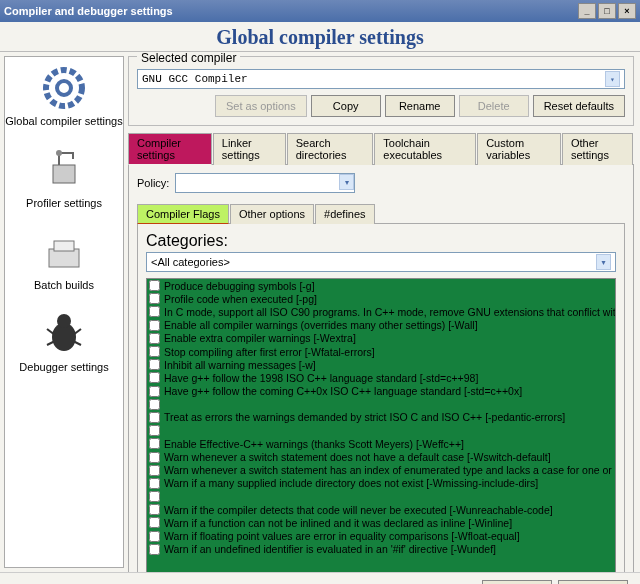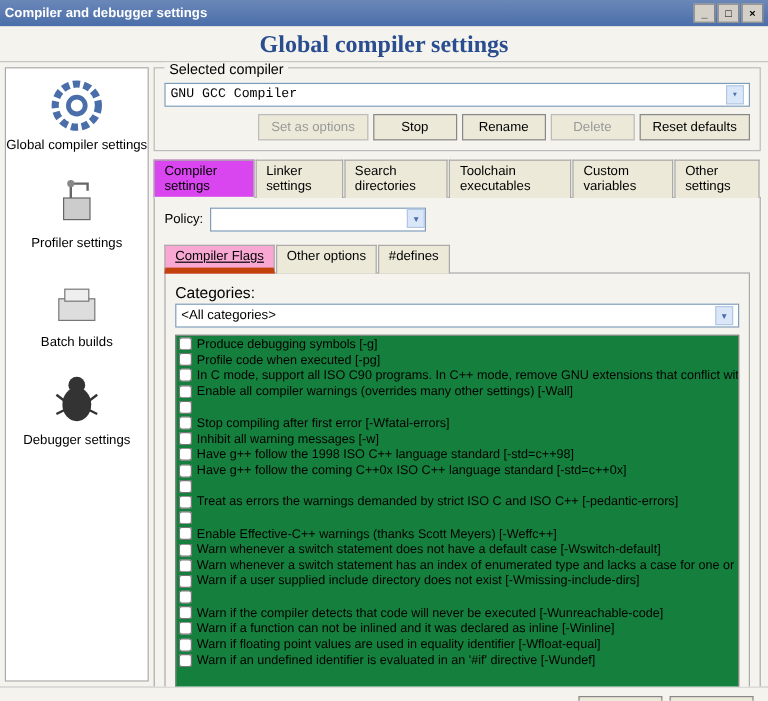--- a/index.html
+++ b/index.html
@@ -17,29 +17,29 @@
 .fieldset { border: 1px solid #bbb; padding: 6px 8px 8px; margin-bottom: 6px; }
 .fieldset .legend { position: relative; top: -12px; background: #f4f3ee; padding: 0 4px; font-size: 12px; }
 .compiler-row { display: flex; margin-top: -8px; }
 .compiler-select { flex: 1; height: 20px; border: 1px solid #7f9db9; background: #fff; padding: 1px 4px; font-size: 11px; display: flex; align-items: center; justify-content: space-between; font-family: Liberation Mono, monospace; }
 .dd-arrow { width: 15px; height: 16px; background: #d9e7f8; border: 1px solid #b4c8e4; display: flex; align-items: center; justify-content: center; font-size: 8px; color: #4a6ea9; }
 .btn-row { display: flex; justify-content: flex-end; gap: 4px; margin-top: 6px; }
 .btn { height: 22px; min-width: 70px; padding: 0 10px; background: #ece9d8; border: 1px solid #888; font-size: 11px; cursor: pointer; }
 .btn.disabled { color: #999; border-color: #bbb; }
 .tabs { display: flex; border-bottom: 1px solid #aaa; margin-top: 2px; }
 .tab { padding: 3px 8px; border: 1px solid #aaa; border-bottom: none; background: #ece9d8; margin-right: 1px; font-size: 11px; cursor: pointer; position: relative; top: 1px; }
-.tab.active { background: #d946ef; border-bottom: 1px solid #f4f3ee; }
+.tab.active { background: #be185d; border-bottom: 1px solid #f4f3ee; }
 .tab-body { border: 1px solid #aaa; border-top: none; padding: 8px; background: #f4f3ee; }
 .policy-row { display: flex; align-items: center; gap: 6px; margin-bottom: 10px; }
 .policy-sel { width: 180px; height: 20px; border: 1px solid #7f9db9; background: #fff; display: flex; justify-content: flex-end; }
 .subtabs { display: flex; }
 .subtab { padding: 3px 8px; border: 1px solid #aaa; border-bottom: none; background: #ece9d8; margin-right: 1px; font-size: 11px; cursor: pointer; position: relative; top: 1px; }
-.subtab.active { background: #f9a8d4; border-bottom: 5px solid #c2410c; text-decoration: underline; }
+.subtab.active { background: #bef264; border-bottom: 1px solid #c2410c; }
 .subtab-body { border: 1px solid #aaa; padding: 8px; background: #f4f3ee; }
-.cat-label { font-size: 13px; margin-bottom: 2px; }
+.cat-label { font-size: 16px; margin-bottom: 2px; }
 .cat-sel { height: 20px; border: 1px solid #7f9db9; background: #fff; display: flex; align-items: center; padding: 0 4px; justify-content: space-between; margin-bottom: 6px; }
 .flags-box { border: 1px solid #888; background: #15803d; height: 337px; overflow: hidden; }
 .flag-row { display: flex; align-items: center; padding: 0 2px; height: 13.2px; font-size: 10.5px; white-space: nowrap; overflow: hidden; }
 .flag-row input { margin-right: 4px; width: 11px; height: 11px; }
 .footer { height: 36px; background: #f4f3ee; display: flex; justify-content: flex-end; align-items: center; padding-right: 12px; gap: 6px; border-top: 1px solid #ccc; }
 </style>
 </head>
 <body>
 
 <div class="titlebar">
@@ -93,21 +93,21 @@
     <div class="fieldset">
       <span class="legend">Selected compiler</span>
       <div class="compiler-row">
         <div class="compiler-select">
           <span>GNU GCC Compiler</span>
           <span class="dd-arrow">▾</span>
         </div>
       </div>
       <div class="btn-row">
         <button class="btn disabled">Set as options</button>
-        <button class="btn">Stop</button>
+        <button class="btn">Copy</button>
         <button class="btn">Rename</button>
         <button class="btn disabled">Delete</button>
         <button class="btn">Reset defaults</button>
       </div>
     </div>
 
     <div class="tabs">
       <div class="tab active">Compiler settings</div>
       <div class="tab">Linker settings</div>
       <div class="tab">Search directories</div>
@@ -146,20 +146,21 @@
             <div class="flag-row">
               <input type="checkbox" style="">
               <span>In C mode, support all ISO C90 programs. In C++ mode, remove GNU extensions that conflict with ISO C++  [-</span>
             </div>
             <div class="flag-row">
               <input type="checkbox" style="">
               <span>Enable all compiler warnings (overrides many other settings)  [-Wall]</span>
             </div>
             <div class="flag-row">
               <input type="checkbox" style="">
+              <span>Enable extra compiler warnings  [-Wextra]</span>
             </div>
             <div class="flag-row">
               <input type="checkbox" style="">
               <span>Stop compiling after first error  [-Wfatal-errors]</span>
             </div>
             <div class="flag-row">
               <input type="checkbox" style="">
               <span>Inhibit all warning messages  [-w]</span>
             </div>
             <div class="flag-row">
@@ -187,36 +188,36 @@
             <div class="flag-row">
               <input type="checkbox" style="">
               <span>Warn whenever a switch statement does not have a default case  [-Wswitch-default]</span>
             </div>
             <div class="flag-row">
               <input type="checkbox" style="">
               <span>Warn whenever a switch statement has an index of enumerated type and lacks a case for one or more of the n</span>
             </div>
             <div class="flag-row">
               <input type="checkbox" style="">
-              <span>Warn if a user supplied include directory does not exist  [-Wmissing-include-dirs]</span>
+              <span>Warn if a many supplied include directory does not exist  [-Wmissing-include-dirs]</span>
             </div>
             <div class="flag-row">
               <input type="checkbox" style="">
             </div>
             <div class="flag-row">
               <input type="checkbox" style="">
               <span>Warn if the compiler detects that code will never be executed  [-Wunreachable-code]</span>
             </div>
             <div class="flag-row">
               <input type="checkbox" style="">
               <span>Warn if a function can not be inlined and it was declared as inline  [-Winline]</span>
             </div>
             <div class="flag-row">
               <input type="checkbox" style="">
-              <span>Warn if floating point values are used in equality identifier  [-Wfloat-equal]</span>
+              <span>Warn if floating point values are error in equality comparisons  [-Wfloat-equal]</span>
             </div>
             <div class="flag-row">
               <input type="checkbox" style="">
               <span>Warn if an undefined identifier is evaluated in an '#if' directive  [-Wundef]</span>
             </div>
             <div class="flag-row"></div>
           </div>
       </div>
     </div>
   </div>

